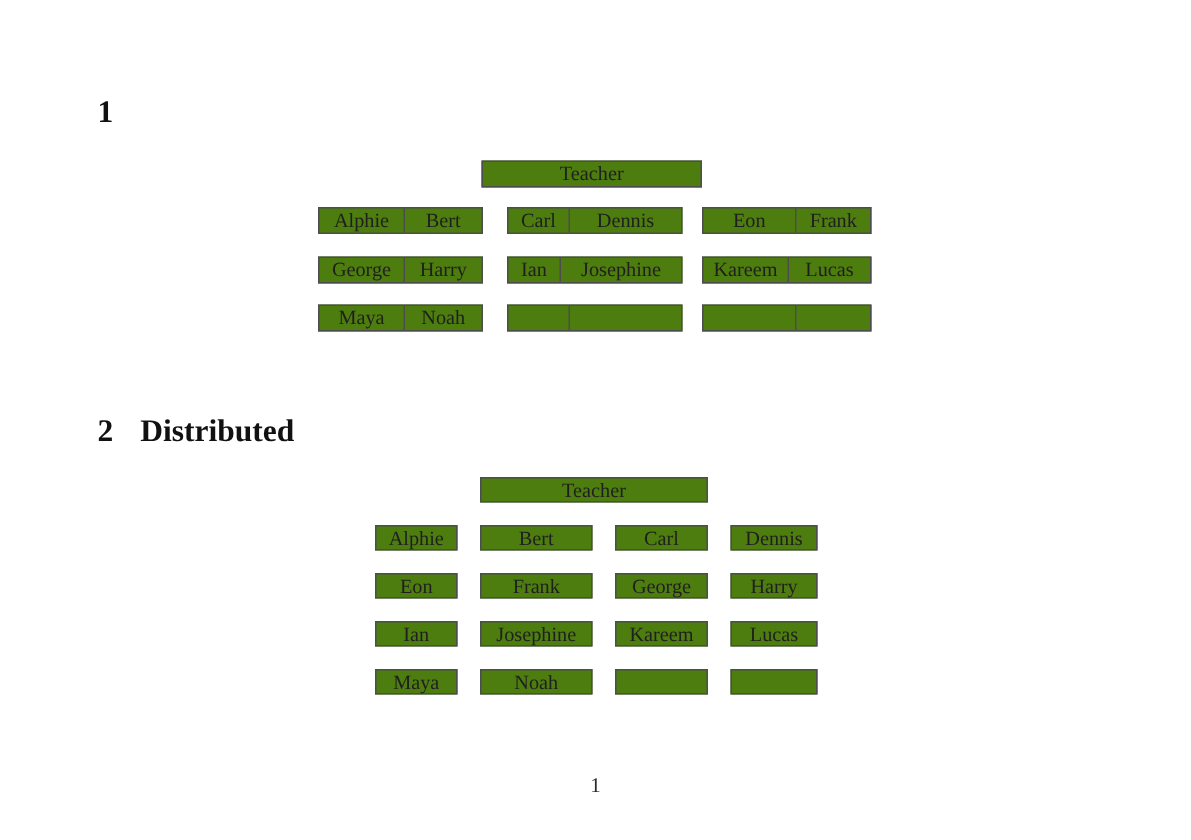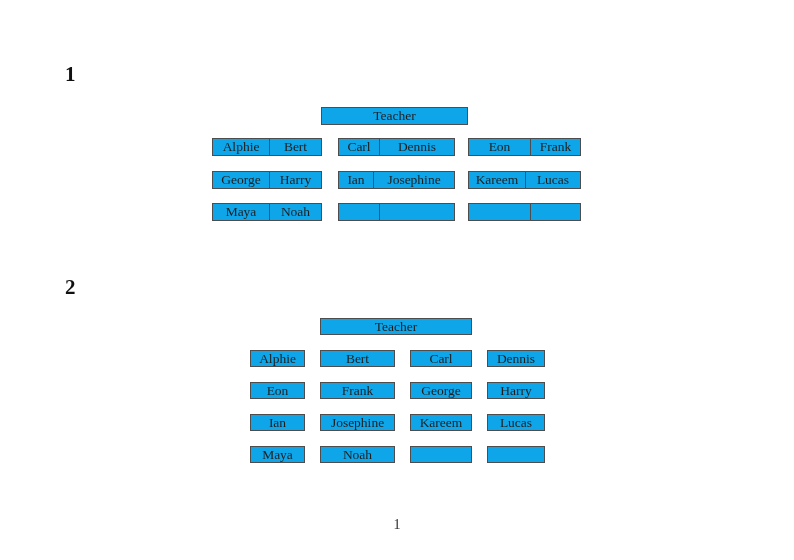--- a/index.html
+++ b/index.html
@@ -8,21 +8,21 @@
     font-family:"Liberation Serif","DejaVu Serif",serif; color:#1f1f1f;
     overflow:hidden;
   }
   .section-heading {
     position:absolute; display:flex; align-items:baseline;
     font-size:21px; font-weight:bold; color:#111; margin:0;
   }
   .section-heading .sec-num { margin-right:18px; }
   .box {
     position:absolute; box-sizing:border-box; border:1px solid #4d4d4d;
-    background:#0ea5e9; display:flex; align-items:center; justify-content:center;
+    background:#4d7c0f; display:flex; align-items:center; justify-content:center;
     font-size:13.5px; line-height:1; color:#1f1f1f;
   }
   .desk2 { justify-content:stretch; padding:0; }
   .cell {
     box-sizing:border-box; height:100%; display:flex;
     align-items:center; justify-content:center;
   }
   .cell.left-cell  { border-right:1px solid #4d4d4d; }
   .cell.right-cell { flex:1; }
   .page-number {
@@ -75,20 +75,21 @@
     <span class="cell left-cell" style="width:41px;"></span>
     <span class="cell right-cell"></span>
   </div>
   <div class="box desk2" style="left:468px; top:203px; width:113px; height:18px;">
     <span class="cell left-cell" style="width:62px;"></span>
     <span class="cell right-cell"></span>
   </div>
 
   <h2 class="section-heading" style="left:65px; top:275px;">
     <span class="sec-num">2</span>
+    <span class="sec-title">Distributed</span>
   </h2>
 
   <div class="box" style="left:320px; top:318px; width:152px; height:17px;">Teacher</div>
 
   <div class="box" style="left:250px; top:350px; width:55px; height:17px;">Alphie</div>
   <div class="box" style="left:320px; top:350px; width:75px; height:17px;">Bert</div>
   <div class="box" style="left:410px; top:350px; width:62px; height:17px;">Carl</div>
   <div class="box" style="left:487px; top:350px; width:58px; height:17px;">Dennis</div>
 
   <div class="box" style="left:250px; top:382px; width:55px; height:17px;">Eon</div>

